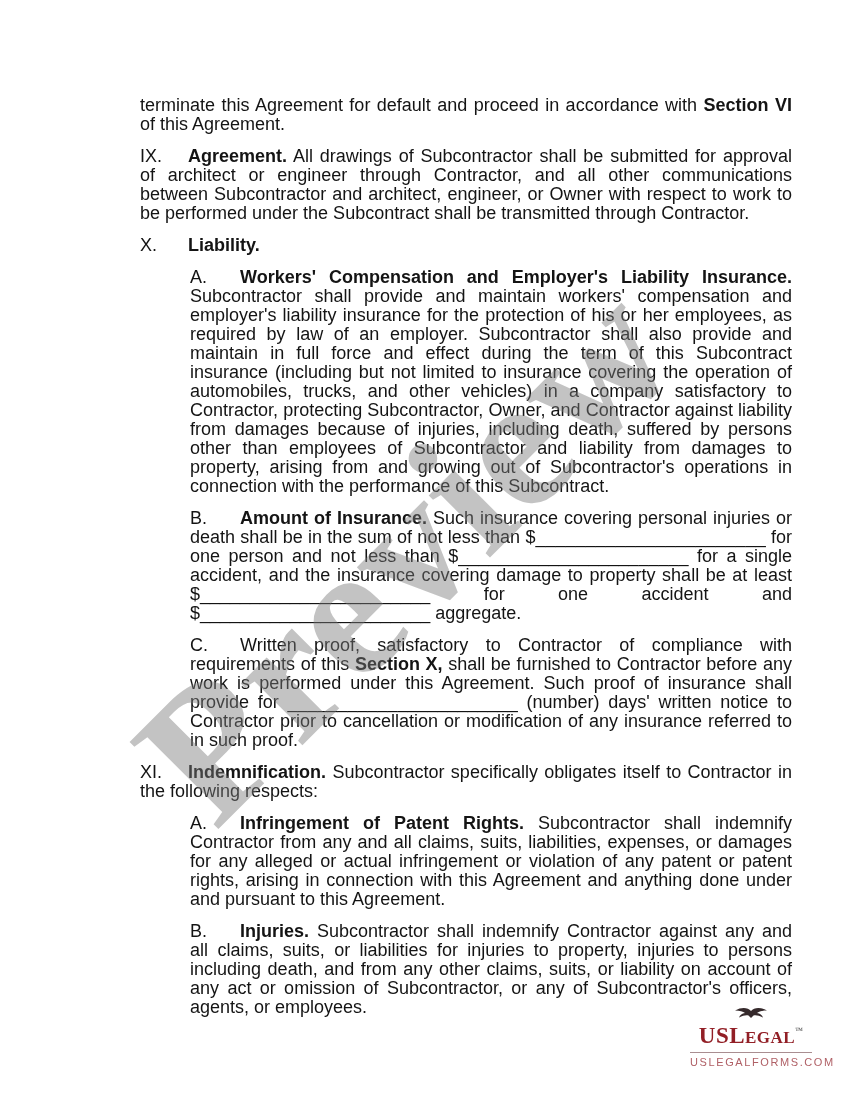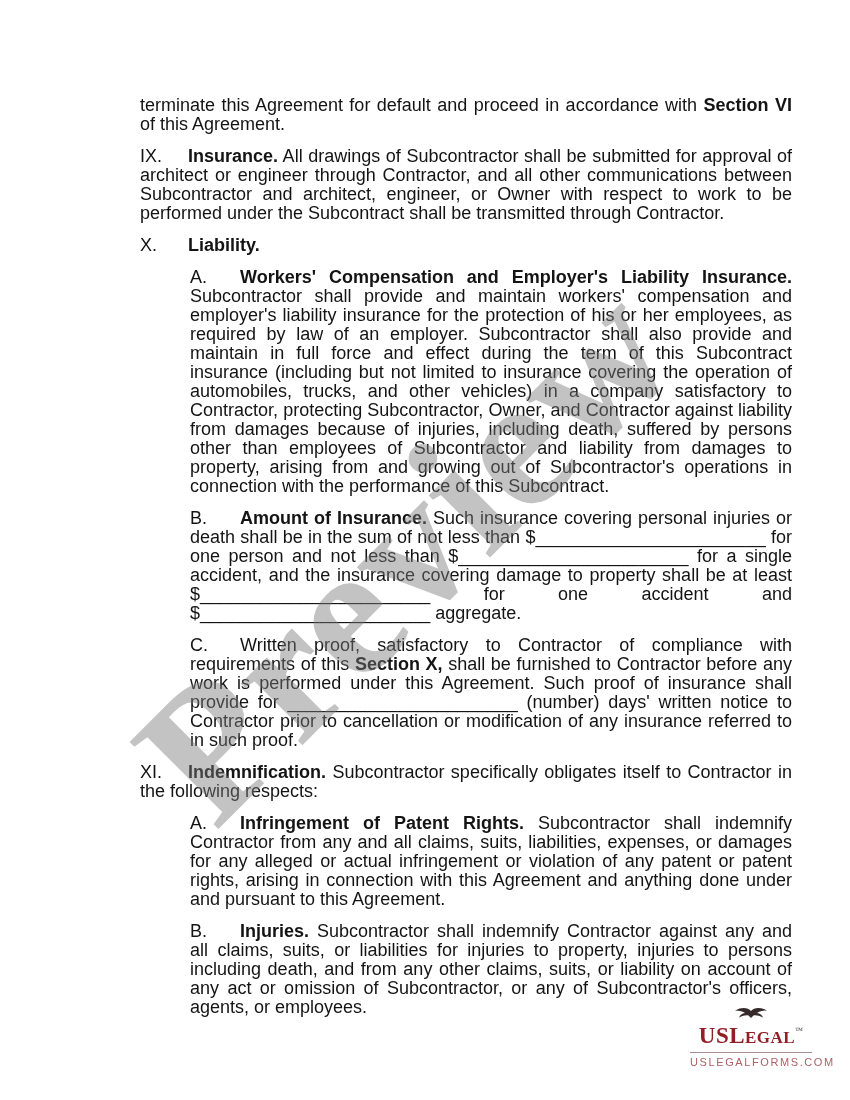--- a/index.html
+++ b/index.html
@@ -71,21 +71,21 @@
     white-space: nowrap;
   }
 </style>
 </head>
 <body>
 
 <div class="page">
 
   <div class="content" id="doc-body">
       <p class="para"><span>terminate this Agreement for default and proceed in accordance with </span><span class="b">Section VI</span><span> of this Agreement.</span></p>
-      <p class="para"><span class="lbl">IX.</span><span class="b">Insurance.</span><span> All drawings of Subcontractor shall be submitted for approval of architect or engineer through Contractor, and all other communications between Subcontractor and architect, engineer, or Owner with respect to work to be performed under the Subcontract shall be transmitted through Contractor.</span></p>
+      <p class="para"><span class="lbl">IX.</span><span class="b">Agreement.</span><span> All drawings of Subcontractor shall be submitted for approval of architect or engineer through Contractor, and all other communications between Subcontractor and architect, engineer, or Owner with respect to work to be performed under the Subcontract shall be transmitted through Contractor.</span></p>
       <p class="para"><span class="lbl">X.</span><span class="b">Liability.</span></p>
       <p class="para sub"><span class="lbl">A.</span><span class="b">Workers' Compensation and Employer's Liability Insurance.</span><span> Subcontractor shall provide and maintain workers' compensation and employer's liability insurance for the protection of his or her employees, as required by law of an employer. Subcontractor shall also provide and maintain in full force and effect during the term of this Subcontract insurance (including but not limited to insurance covering the operation of automobiles, trucks, and other vehicles) in a company satisfactory to Contractor, protecting Subcontractor, Owner, and Contractor against liability from damages because of injuries, including death, suffered by persons other than employees of Subcontractor and liability from damages to property, arising from and growing out of Subcontractor's operations in connection with the performance of this Subcontract.</span></p>
       <p class="para sub"><span class="lbl">B.</span><span class="b">Amount of Insurance.</span><span> Such insurance covering personal injuries or death shall be in the sum of not less than $</span><span>_______________________</span><span> for one person and not less than $</span><span>_______________________</span><span> for a single accident, and the insurance covering damage to property shall be at least $</span><span>_______________________</span><span> for one accident and $</span><span>_______________________</span><span> aggregate.</span></p>
       <p class="para sub"><span class="lbl">C.</span><span>Written proof, satisfactory to Contractor of compliance with requirements of this </span><span class="b">Section X,</span><span> shall be furnished to Contractor before any work is performed under this Agreement. Such proof of insurance shall provide for </span><span>_______________________ </span><span class="i">(number)</span><span> days' written notice to Contractor prior to cancellation or modification of any insurance referred to in such proof.</span></p>
       <p class="para"><span class="lbl">XI.</span><span class="b">Indemnification.</span><span> Subcontractor specifically obligates itself to Contractor in the following respects:</span></p>
       <p class="para sub"><span class="lbl">A.</span><span class="b">Infringement of Patent Rights.</span><span> Subcontractor shall indemnify Contractor from any and all claims, suits, liabilities, expenses, or damages for any alleged or actual infringement or violation of any patent or patent rights, arising in connection with this Agreement and anything done under and pursuant to this Agreement.</span></p>
       <p class="para sub"><span class="lbl">B.</span><span class="b">Injuries.</span><span> Subcontractor shall indemnify Contractor against any and all claims, suits, or liabilities for injuries to property, injuries to persons including death, and from any other claims, suits, or liability on account of any act or omission of Subcontractor, or any of Subcontractor's officers, agents, or employees.</span></p>
     </div>
 
   <div class="watermark">Preview</div>

